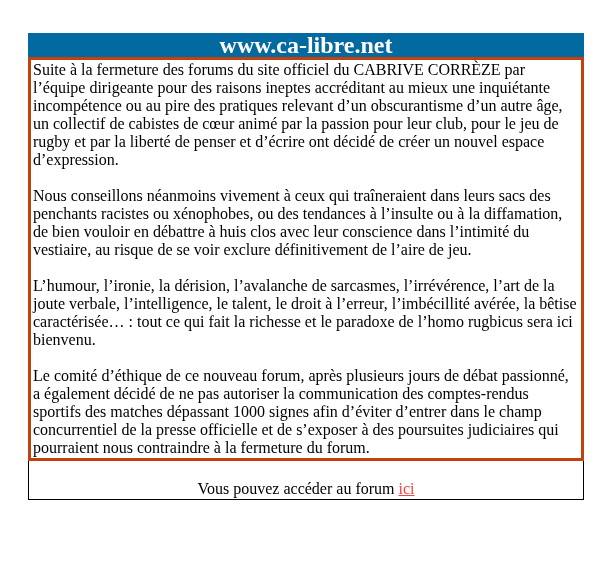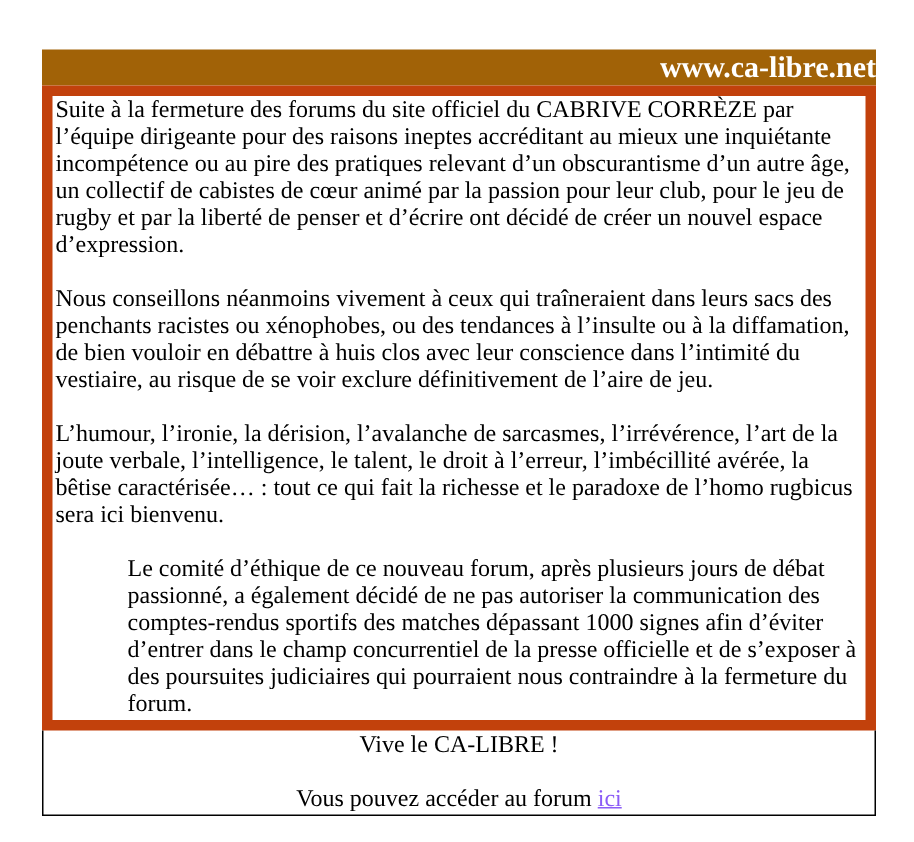--- a/index.html
+++ b/index.html
@@ -8,47 +8,47 @@
     background: #ffffff;
     color: #000000;
     font-family: "Liberation Serif", "DejaVu Serif", serif;
     font-size: 16px;
   }
   .page {
     width: 556px;
     margin: 33px 25px 30px 28px;
   }
   .banner {
-    background: #a16207;
+    background: #0369a1;
     color: #ffffff;
     height: 24px;
     line-height: 24px;
-    text-align: right;
+    text-align: center;
     font-weight: bold;
-    font-size: 20px;
+    font-size: 24px;
   }
   .main-box {
-    border: 7px solid #c2410c;
+    border: 3px solid #c2410c;
     padding: 1px 2px;
     line-height: 18px;
     text-align: left;
   }
   .main-box p { margin: 18px 0; }
   .main-box p:first-child { margin-top: 0; }
-  .main-box p:last-child { margin-bottom: 0; margin-left: 48px; }
+  .main-box p:last-child { margin-bottom: 0; }
   .footer-box {
     border: 1px solid #000000;
     border-top: none;
     padding: 1px 2px;
     line-height: 18px;
     text-align: center;
   }
   .footer-box .spacer-line { height: 18px; }
   a.forum-link {
-    color: #8b5cf6;
+    color: #ef4444;
     text-decoration: underline;
     cursor: pointer;
     margin-top: 12px;
   }
 </style>
 </head>
 <body>
 
 <div class="page">
 
@@ -57,18 +57,17 @@
   </div>
 
   <div class="main-box">
     <p>Suite à la fermeture des forums du site officiel du CABRIVE CORRÈZE par l’équipe dirigeante pour des raisons ineptes accréditant au mieux une inquiétante incompétence ou au pire des pratiques relevant d’un obscurantisme d’un autre âge, un collectif de cabistes de cœur animé par la passion pour leur club, pour le jeu de rugby et par la liberté de penser et d’écrire ont décidé de créer un nouvel espace d’expression.</p>
     <p>Nous conseillons néanmoins vivement à ceux qui traîneraient dans leurs sacs des penchants racistes ou xénophobes, ou des tendances à l’insulte ou à la diffamation, de bien vouloir en débattre à huis clos avec leur conscience dans l’intimité du vestiaire, au risque de se voir exclure définitivement de l’aire de jeu.</p>
     <p>L’humour, l’ironie, la dérision, l’avalanche de sarcasmes, l’irrévérence, l’art de la joute verbale, l’intelligence, le talent, le droit à l’erreur, l’imbécillité avérée, la bêtise caractérisée… : tout ce qui fait la richesse et le paradoxe de l’homo rugbicus sera ici bienvenu.</p>
     <p>Le comité d’éthique de ce nouveau forum, après plusieurs jours de débat passionné, a également décidé de ne pas autoriser la communication des comptes-rendus sportifs des matches dépassant 1000 signes afin d’éviter d’entrer dans le champ concurrentiel de la presse officielle et de s’exposer à des poursuites judiciaires qui pourraient nous contraindre à la fermeture du forum.</p>
   </div>
 
   <div class="footer-box">
-    <div>Vive le CA-LIBRE !</div>
     <div class="spacer-line"></div>
     <div><span>Vous pouvez accéder au forum</span> <a class="forum-link" href="#">ici</a></div>
   </div>
 
 </div>
 
 </body></html>

